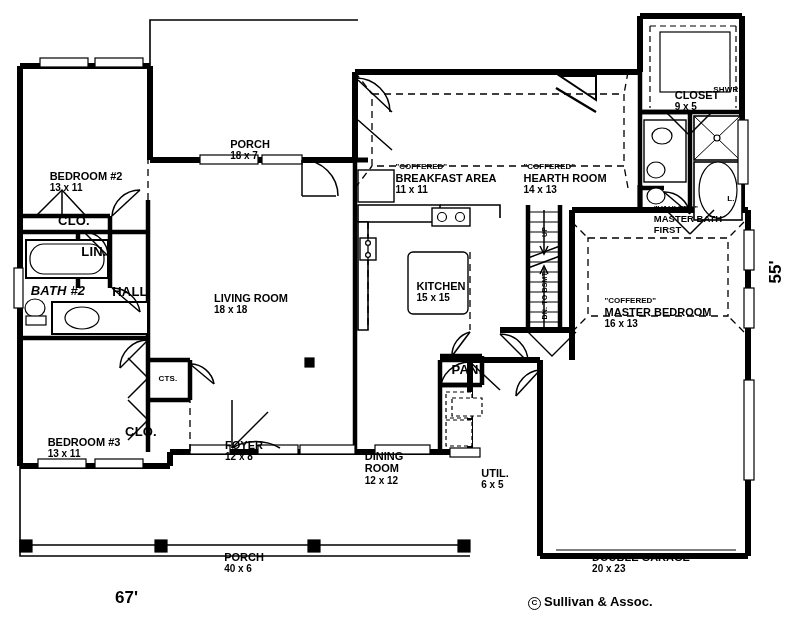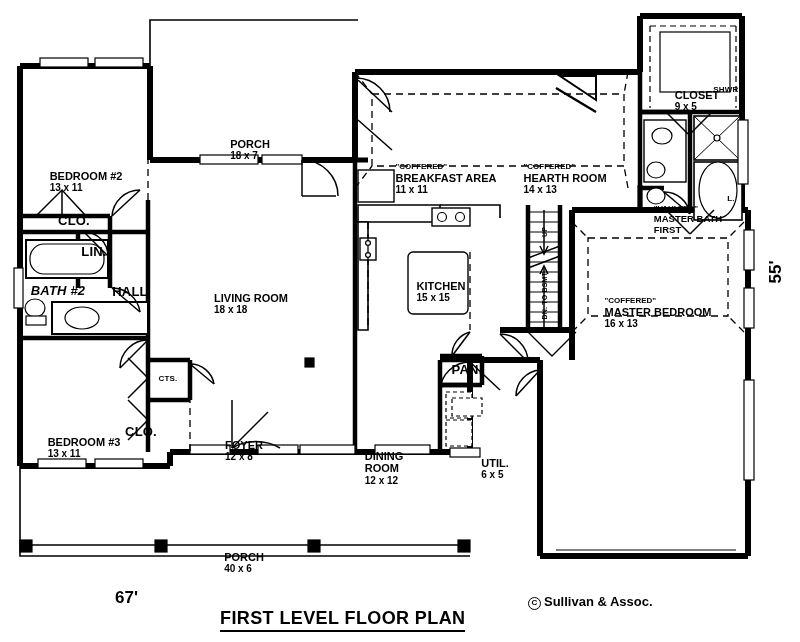--- a/index.html
+++ b/index.html
@@ -479,42 +479,45 @@
     <div class="t2">FOYER</div>
     <div class="t3">12 x 8</div>
   </div>
 
   <div class="stack" style="left:384px; top:420px;">
     <div class="t2">DINING</div>
     <div class="t2">ROOM</div>
     <div class="t3">12 x 12</div>
   </div>
 
-  <div class="stack" style="left:495px; top:421px;">
+  <div class="stack" style="left:495px; top:431px;">
     <div class="t2">UTIL.</div>
     <div class="t3">6 x 5</div>
   </div>
 
+  <div class="stack" style="left:641px; top:515px;">
+    <div class="t2">DOUBLE GARAGE</div>
+    <div class="t3">20 x 23</div>
+  </div>
 
   <div class="lbl sm-name" style="left:58px; top:291px;font-style:italic;">BATH #2</div>
   <div class="lbl sm-name" style="left:130px; top:292px;">HALL</div>
 
   <div class="lbl sm-name" style="left:74px; top:221px;">CLO.</div>
   <div class="lbl sm-name" style="left:141px; top:432px;">CLO.</div>
   <div class="lbl sm-name" style="left:94px; top:252px;">LIN.</div>
   <div class="lbl xs-name" style="left:168px; top:379px;">CTS.</div>
   <div class="lbl sm-name" style="left:467px; top:370px;">PAN.</div>
   <div class="lbl xs-name" style="left:727px; top:90px;">SHWR.</div>
   <div class="lbl xs-name" style="left:731px; top:199px;">L.</div>
 
   <div class="lbl tiny-vert vert" style="left:545px; top:232px;">UP</div>
   <div class="lbl tiny-vert vert" style="left:545px; top:295px;">DN. TO BSMT.</div>
 
   <div id="dim-width">67'</div>
   <div id="dim-height">55'</div>
 
-  <div id="plan-title">FIRST LEVEL FLOOR PLAN</div>
 
   <div id="copyright">
     <span class="cmark">C</span><span>Sullivan &amp; Assoc.</span>
   </div>
 
 </div>
 
 </body></html>

